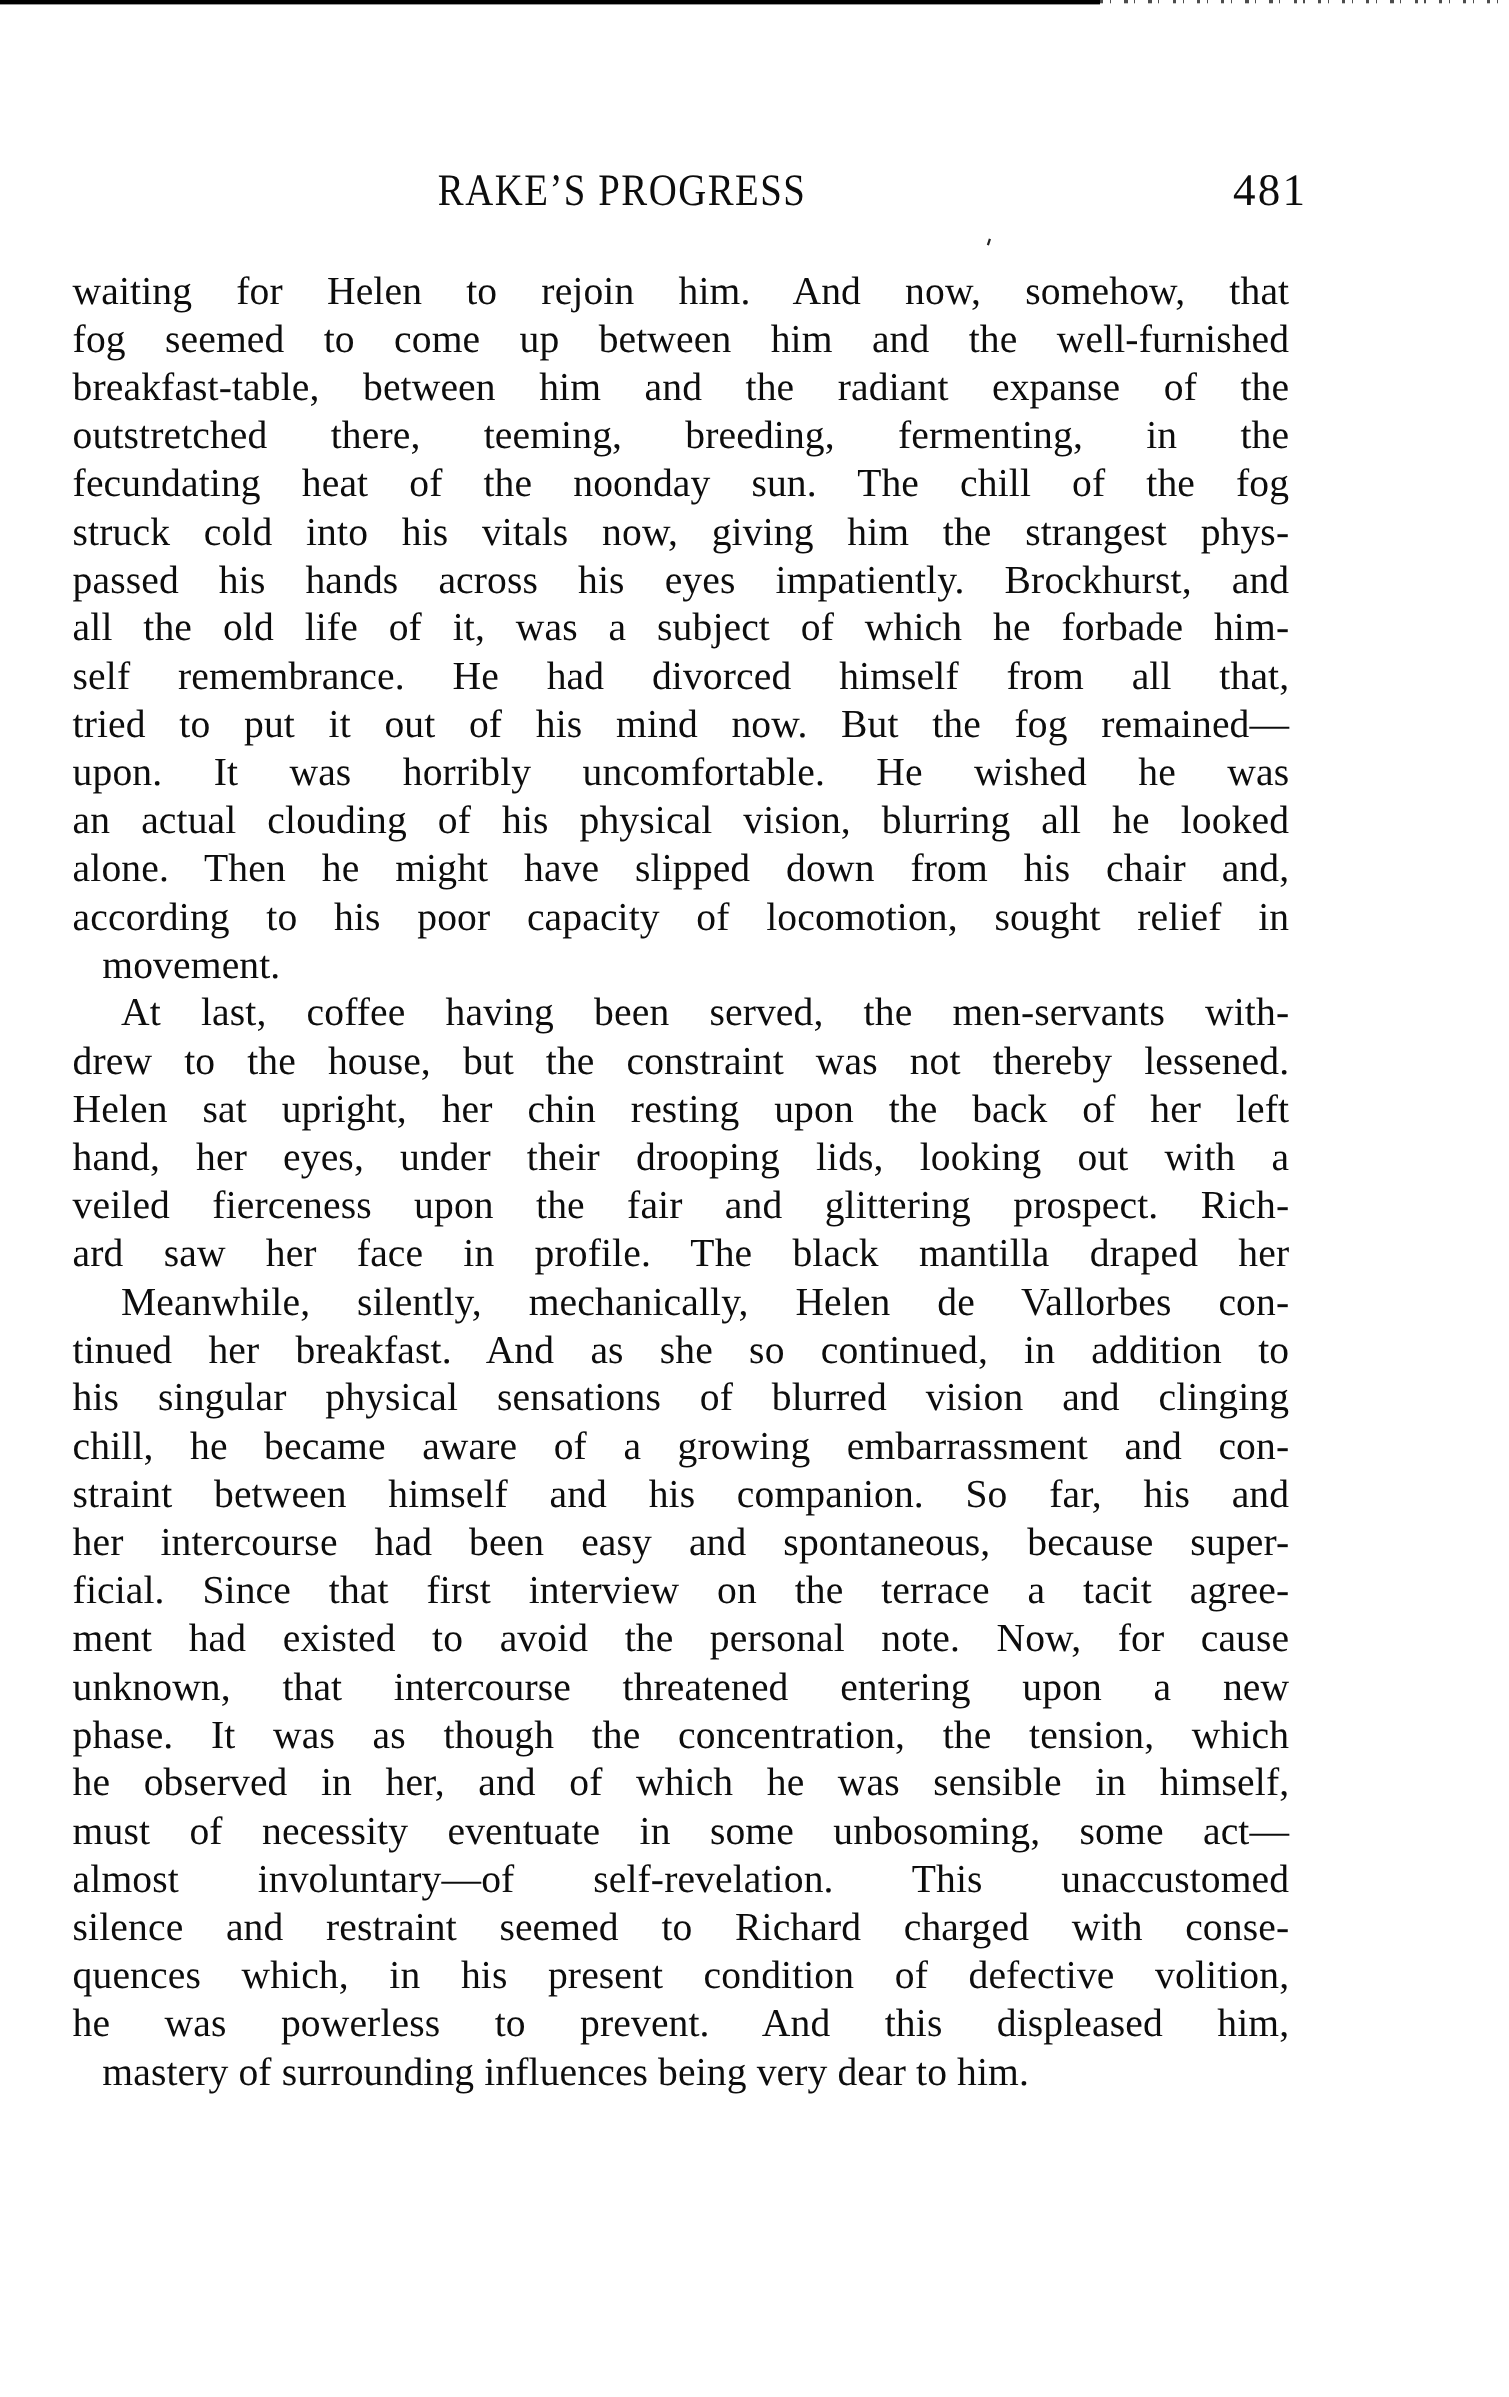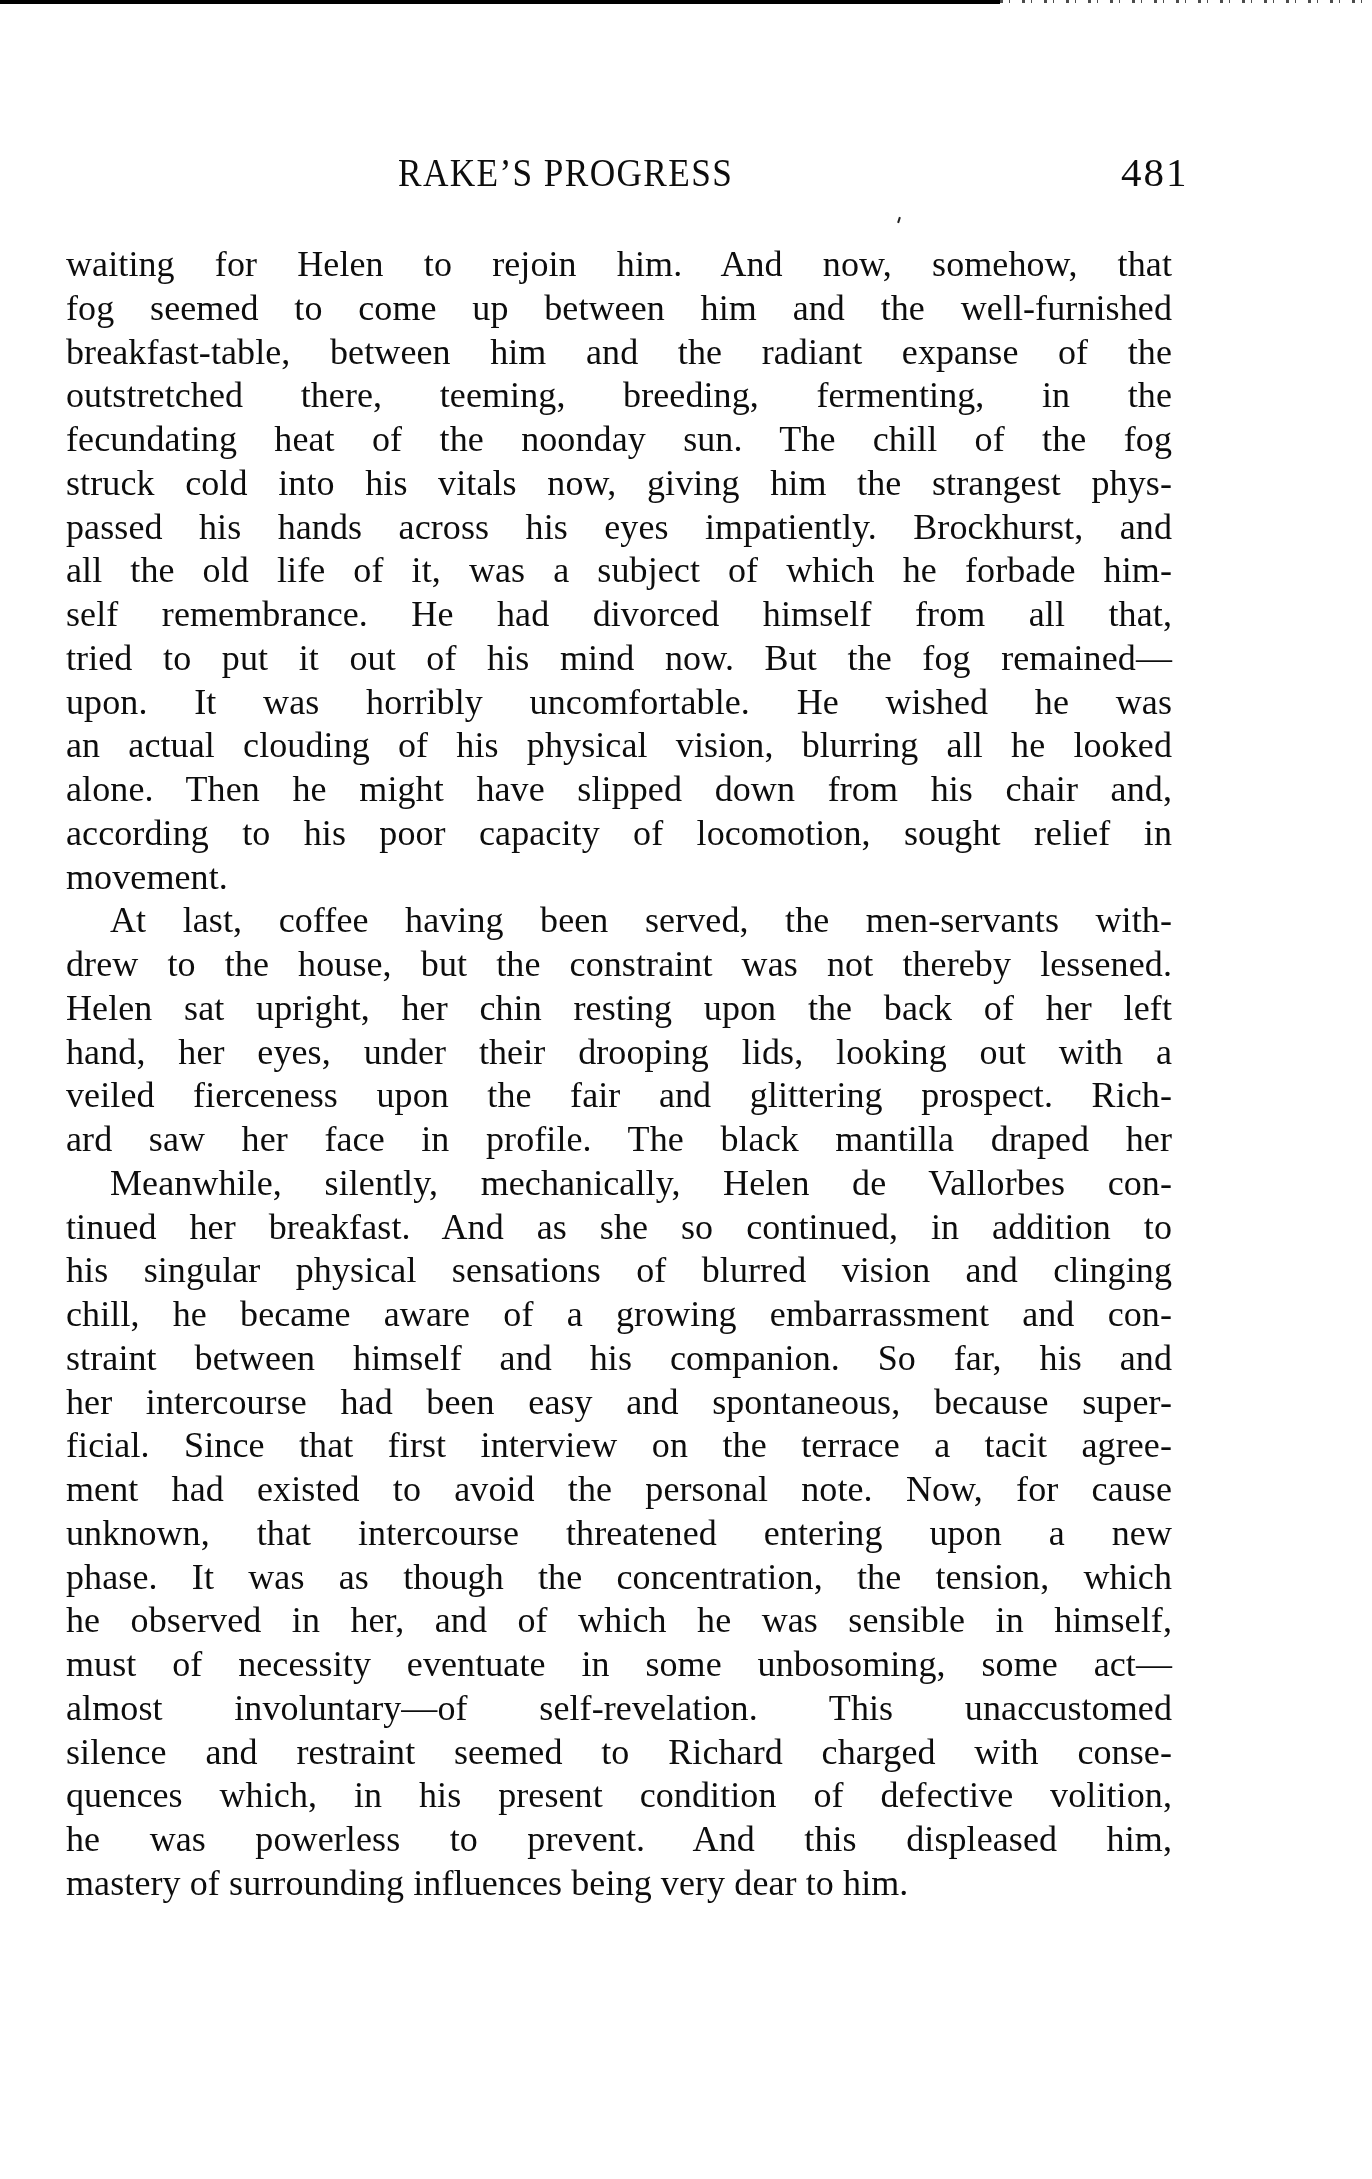--- a/index.html
+++ b/index.html
@@ -84,20 +84,21 @@
       text-align: justify;
       text-align-last: justify;
       letter-spacing: 0.1px;
       word-spacing: 0px;
     }
     .line.indent {
       padding-left: 44px;
     }
     .line.last {
       text-align-last: left;
+      margin-left: 27px;
     }
   </style>
 </head>
 <body>
 
 <div class="scan-edge"></div>
 <div class="scan-edge-fade"></div>
 
 <header class="running-head">
   <span class="head-title">RAKE’S PROGRESS</span>

